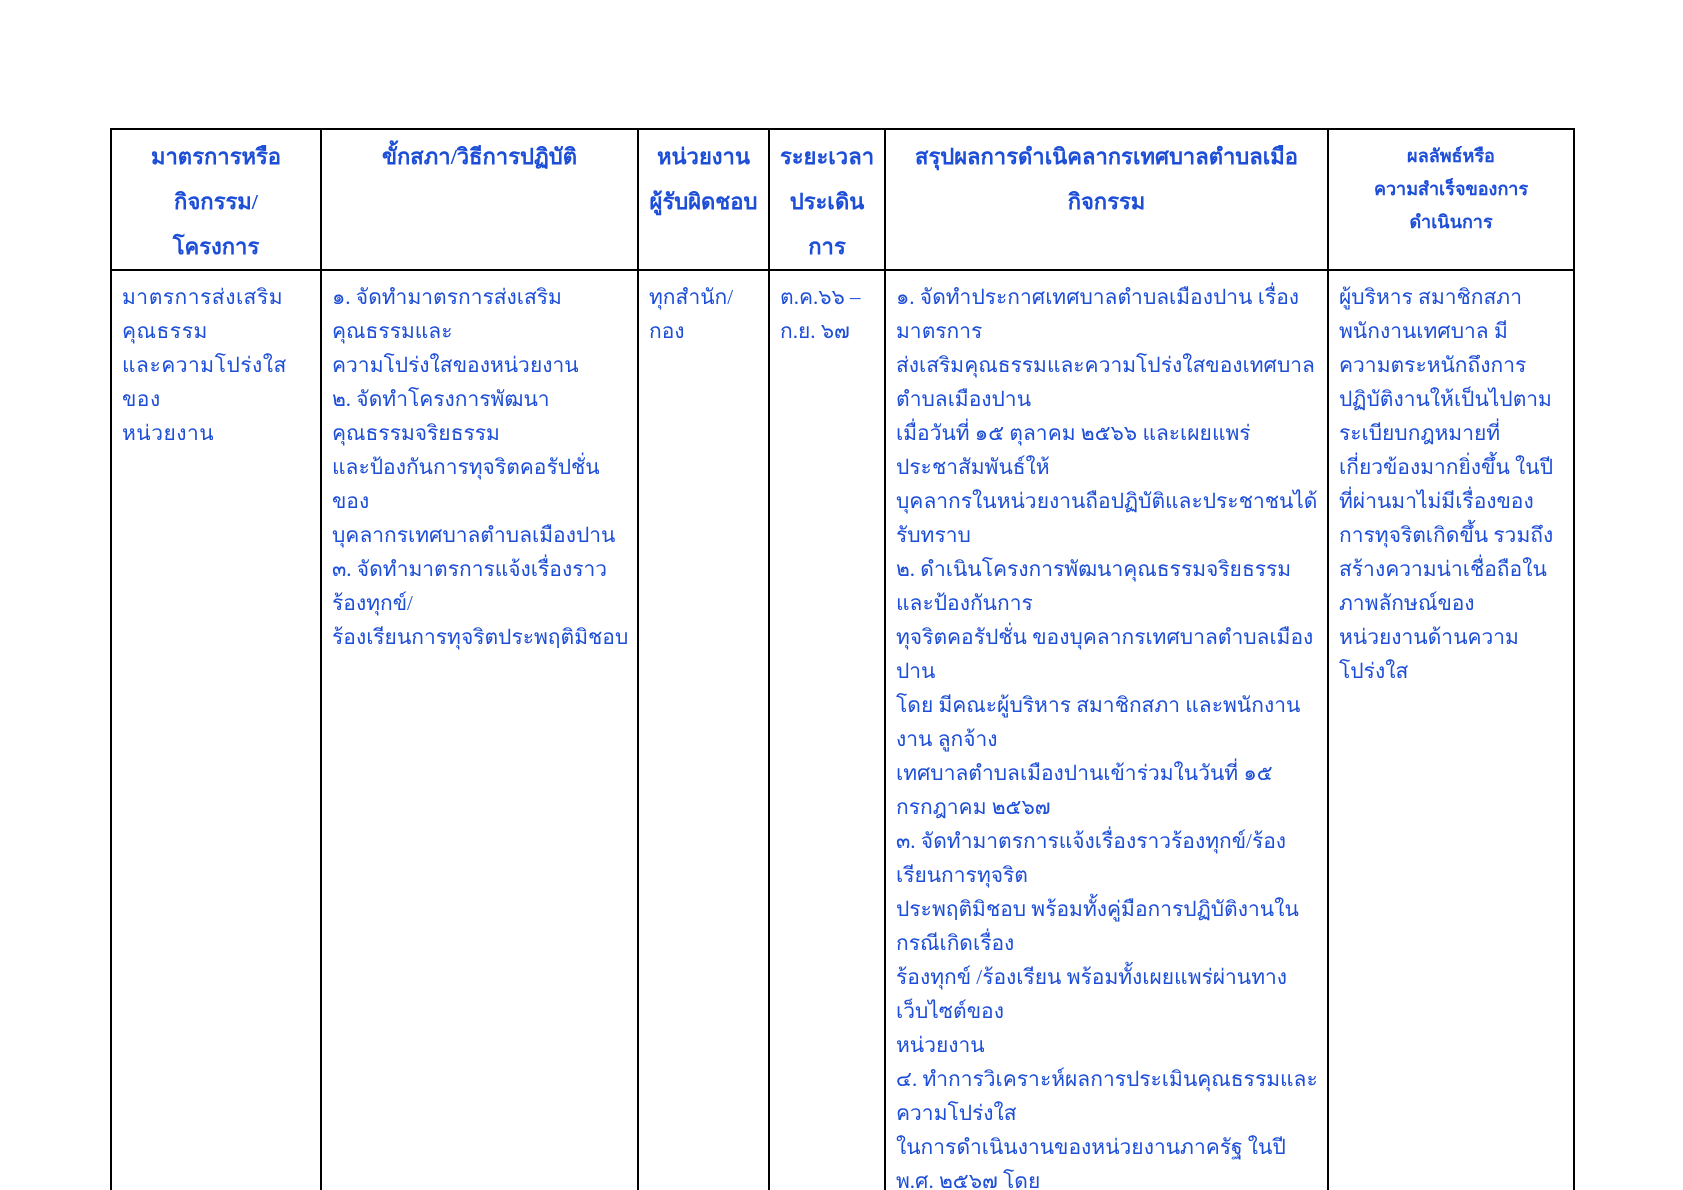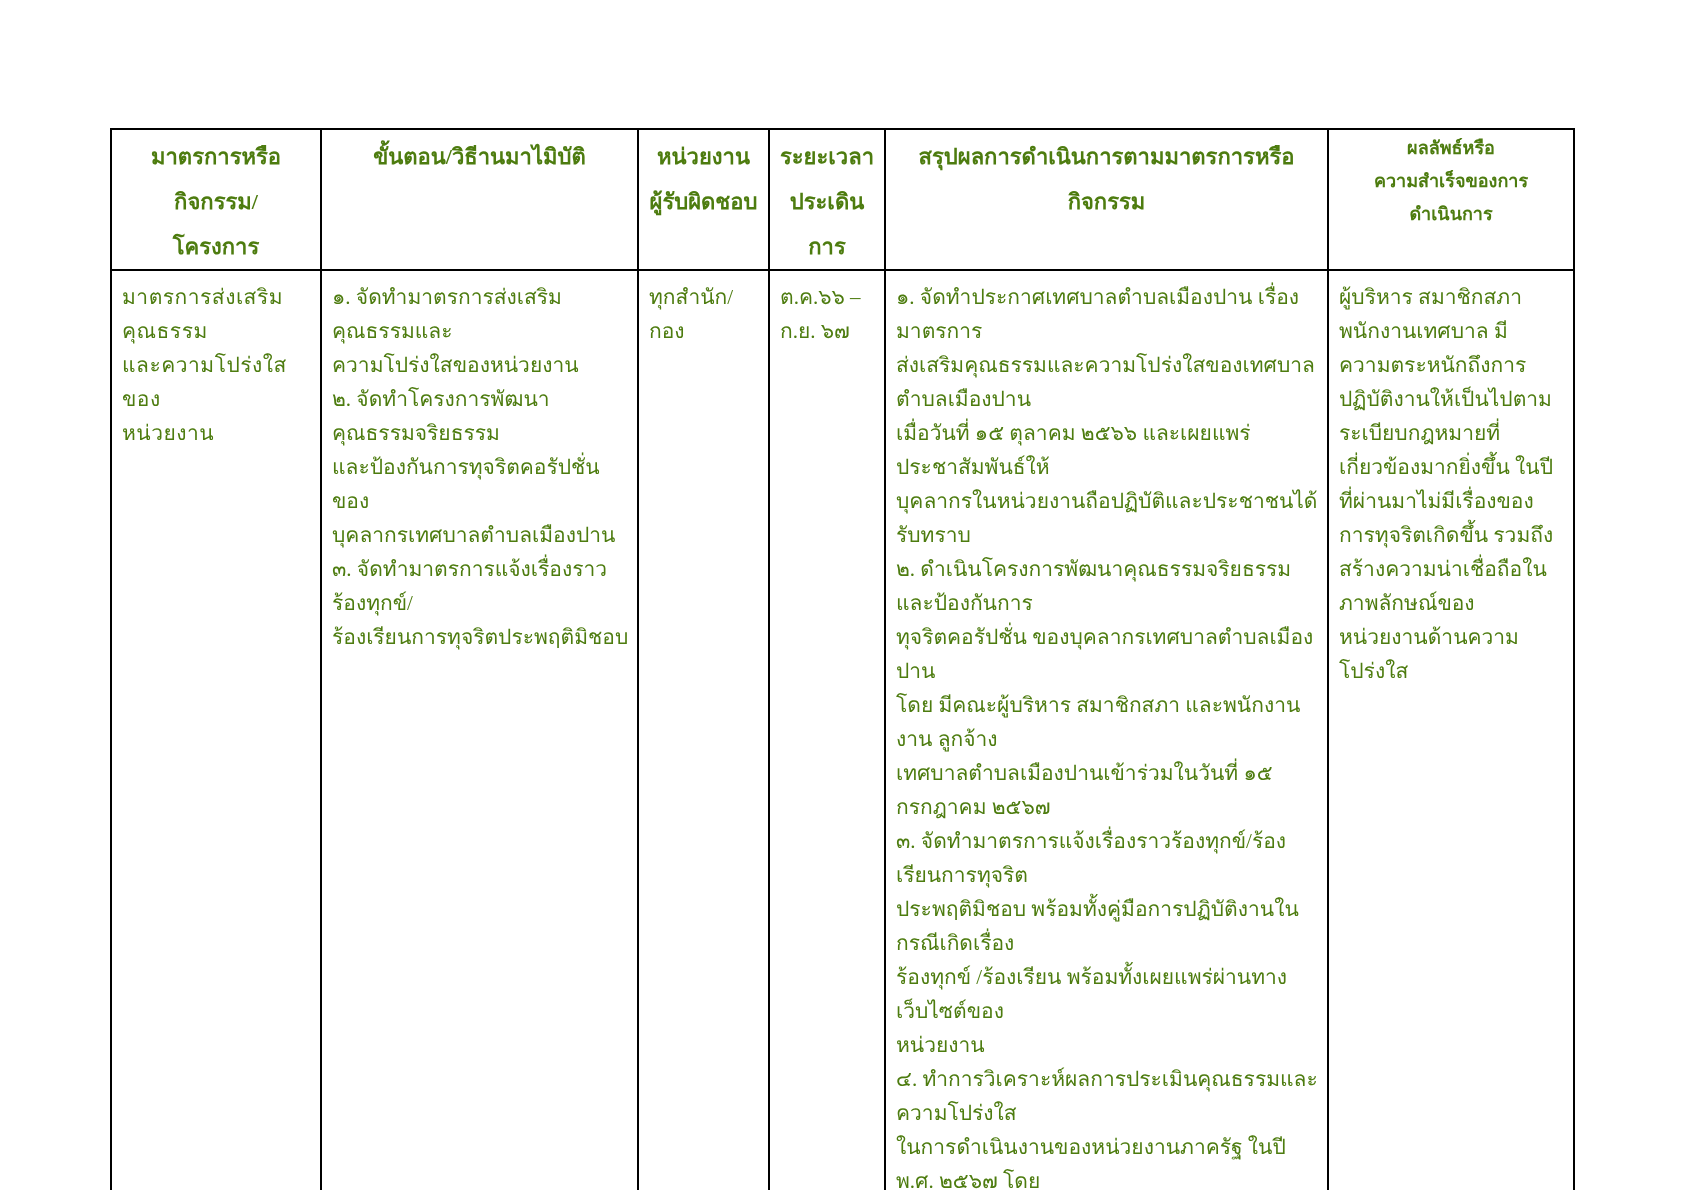--- a/index.html
+++ b/index.html
@@ -6,21 +6,21 @@
     margin: 0;
     padding: 0;
     background: #ffffff;
   }
   .page {
     position: relative;
     width: 1683px;
     height: 1190px;
     background: #ffffff;
     font-family: "Liberation Serif", "DejaVu Serif", serif;
-    color: #4d7c0f;
+    color: #1d4ed8;
     overflow: hidden;
   }
   table.doc-table {
     position: absolute;
     left: 110px;
     top: 128px;
     width: 1463px;
     border-collapse: collapse;
     table-layout: fixed;
   }
@@ -36,21 +36,21 @@
     height: 93px;
     font-weight: bold;
     font-size: 22px;
     line-height: 45px;
     text-align: center;
     padding: 4px 6px 0 6px;
   }
   table.doc-table th.small {
     font-size: 18px;
     line-height: 33px;
-    padding-top: 2px;
+    padding-top: 10px;
   }
   
   table.doc-table td {
     height: 786px;
     font-size: 21px;
     line-height: 34px;
     padding: 9px 8px 0 10px;
     text-align: left;
   }
   td.c1 { letter-spacing: 0.5px; }
@@ -73,26 +73,26 @@
       <col style="width:317px">
       <col style="width:131px">
       <col style="width:116px">
       <col style="width:443px">
       <col style="width:246px">
     </colgroup>
     <thead>
       <tr>
         <th>มาตรการหรือกิจกรรม/
 โครงการ</th>
-        <th>ขั้นตอน/วิธีานมาไมิบัติ</th>
+        <th>ขั้กสภา/วิธีการปฏิบัติ</th>
         <th>หน่วยงาน
 ผู้รับผิดชอบ</th>
         <th>ระยะเวลา
 ประเดินการ</th>
-        <th>สรุปผลการดำเนินการตามมาตรการหรือกิจกรรม</th>
+        <th>สรุปผลการดำเนิคลากรเทศบาลตำบลเมือกิจกรรม</th>
         <th class="small">ผลลัพธ์หรือ
 ความสำเร็จของการ
 ดำเนินการ</th>
       </tr>
     </thead>
     <tbody>
       <tr>
         <td class="c1">มาตรการส่งเสริมคุณธรรม
 และความโปร่งใสของ
 หน่วยงาน</td>

